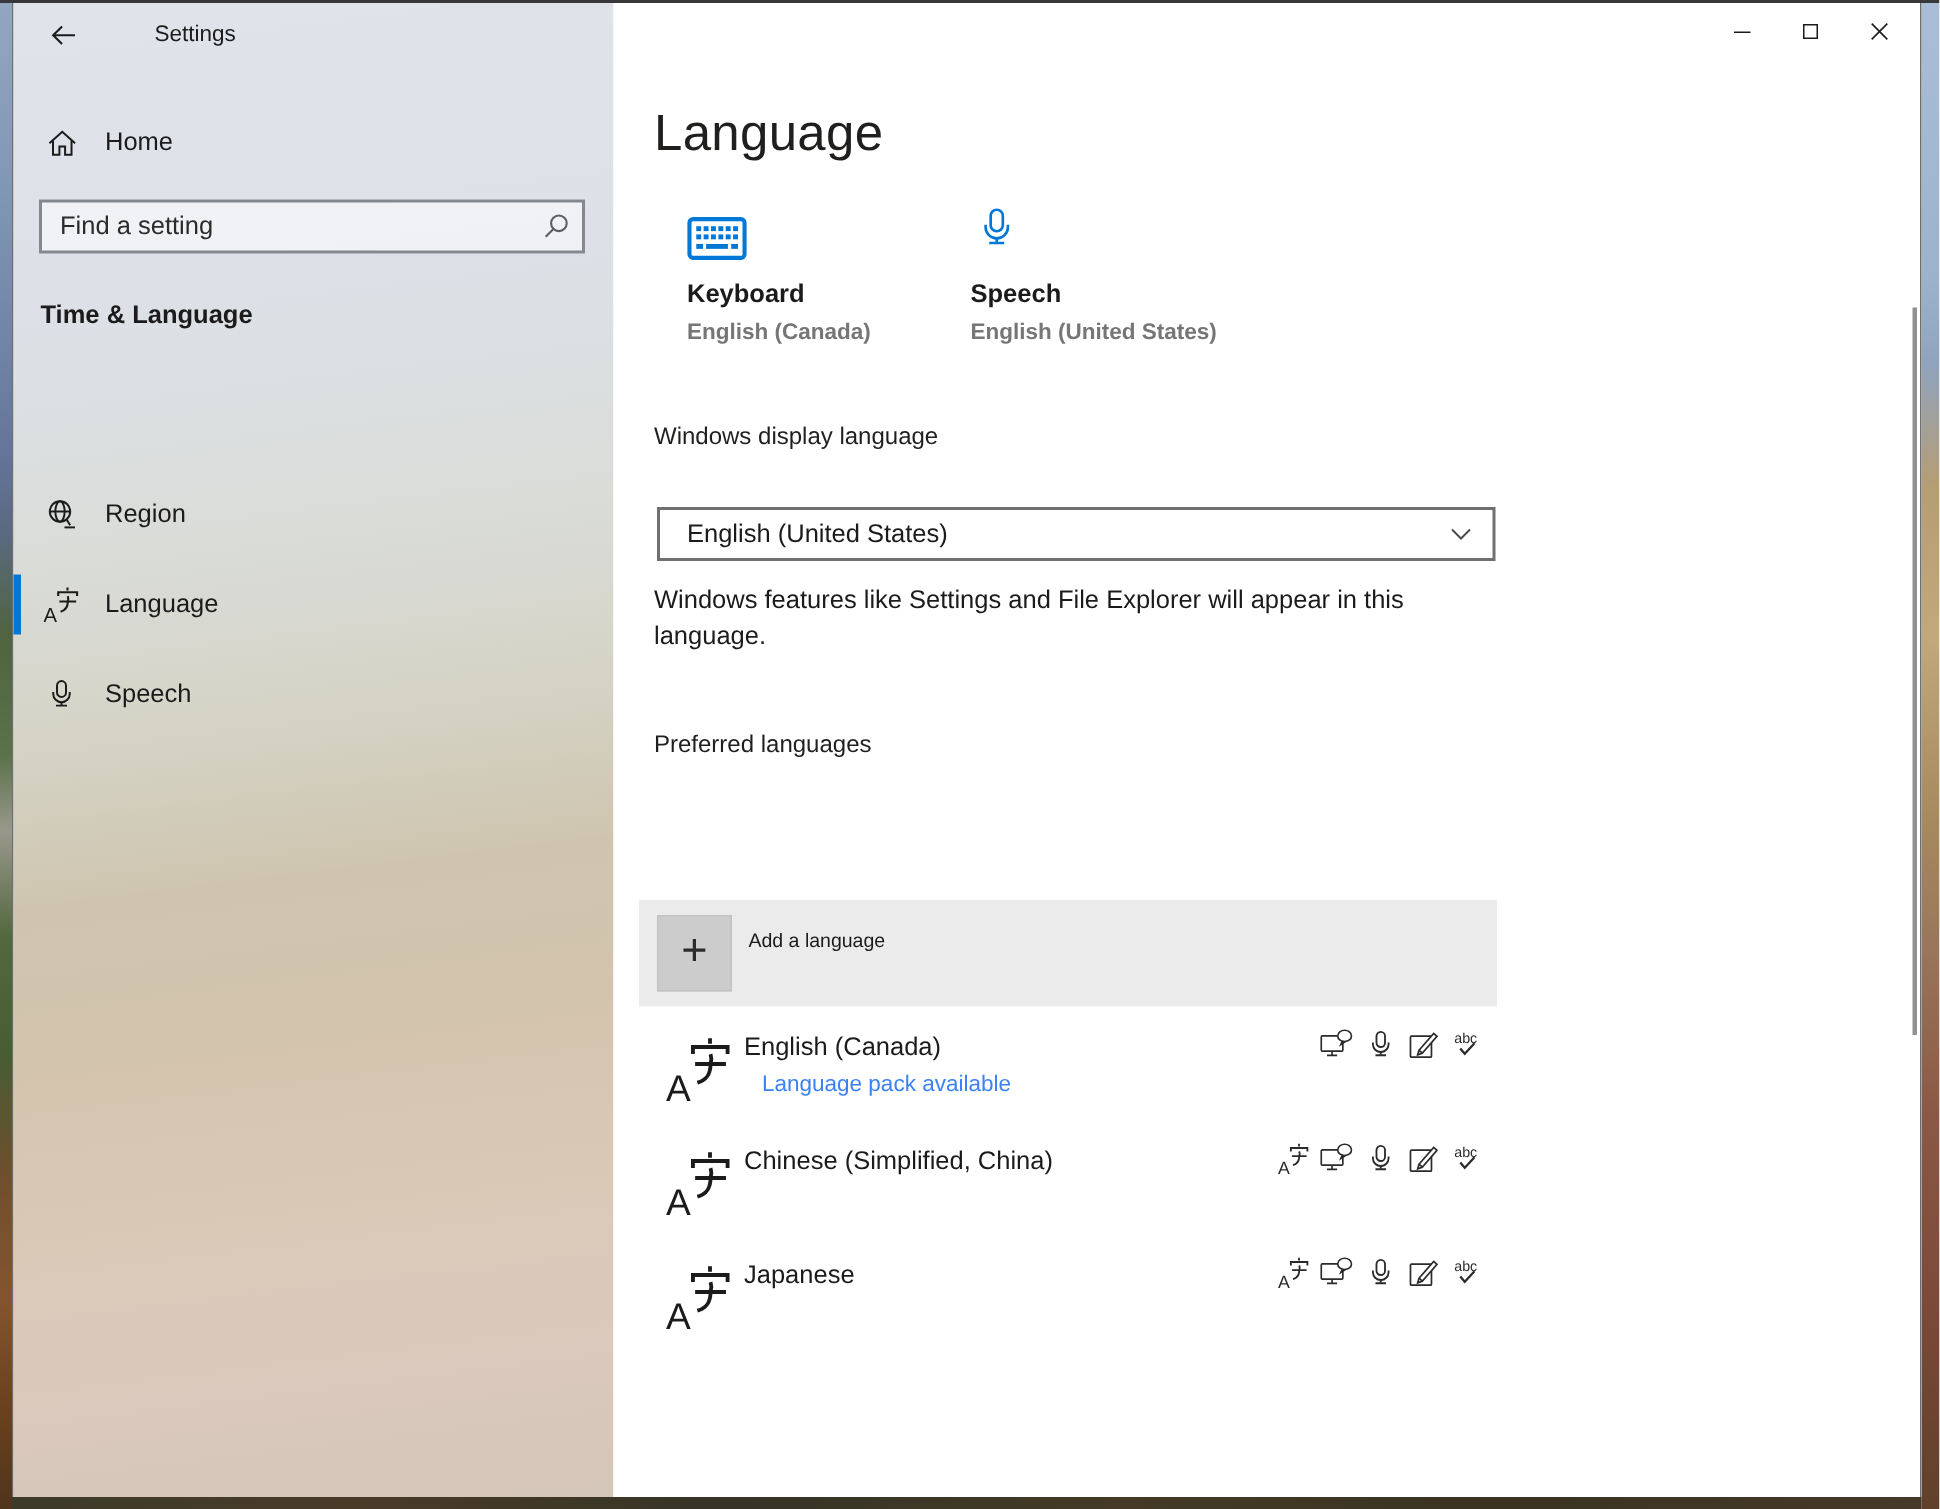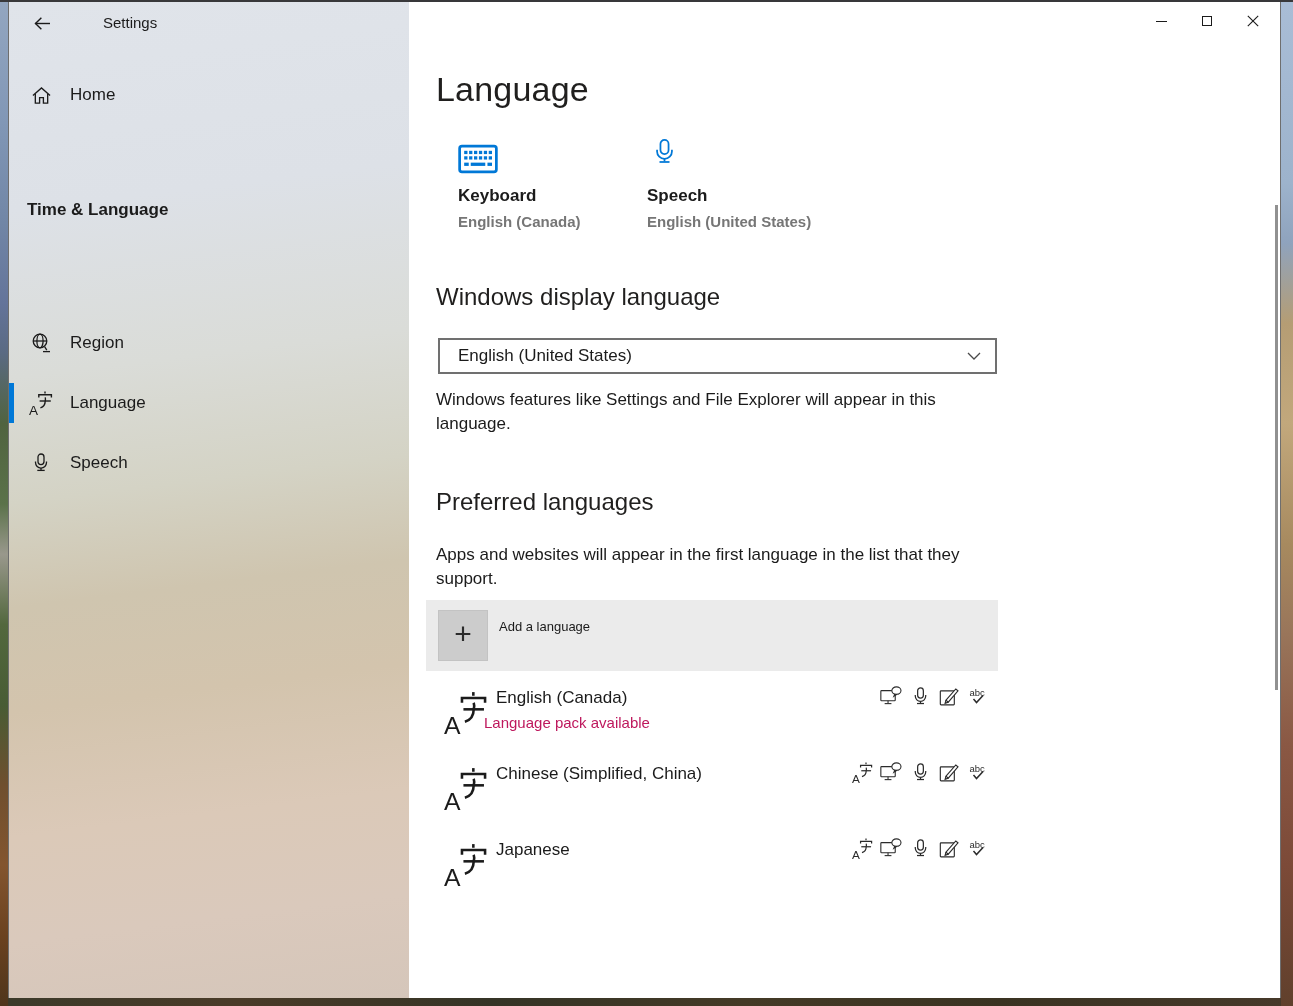--- a/index.html
+++ b/index.html
@@ -50,21 +50,21 @@
 
   .page-title { position:absolute; left:27px; top:68px; font-size:34px; font-weight:300; color:#201f1e; letter-spacing:0.2px; }
 
   .card { position:absolute; width:190px; cursor:pointer;font-weight:bold; }
   .card .cicon { height:46px; display:flex; align-items:flex-end; }
   .card .clabel { font-size:17px; color:#1b1b1b; margin-top:12px; }
   .card .cvalue { font-size:15px; color:#767676; margin-top:7px; }
   .card-keyboard { left:49px; top:126px; }
   .card-speech { left:238px; top:126px; }
 
-  .h2 { position:absolute; font-size:24px; font-weight:300; color:#201f1e; }
+  .h2 { position:absolute; font-size:16px; font-weight:300; color:#201f1e; }
   .h2-display { left:27px; top:281px; }
   .h2-preferred { left:27px; top:486px; }
 
   .dropdown { position:absolute; left:29px; top:336px; width:559px; height:36px; border:2px solid #707070; background:#fff;
     display:flex; align-items:center; font-size:17px; color:#1b1b1b; padding-left:18px; cursor:pointer; }
   .dropdown .chev { position:absolute; right:14px; top:0; height:100%; display:flex; align-items:center; color:#4a4a4a; }
 
   .body-text { position:absolute; font-size:17px; line-height:24px; color:#1b1b1b; }
   .desc-display { left:27px; top:386px; width:522px; }
   .desc-preferred { left:27px; top:541px; width:556px; }
@@ -72,21 +72,21 @@
   .add-row { position:absolute; left:17px; top:598px; width:572px; height:71px; background:#ebebeb; cursor:pointer; }
   .add-tile { position:absolute; left:12px; top:10px; width:50px; height:51px; background:#cccccc; border:1px solid #c3c3c3;
     display:flex; align-items:center; justify-content:center; }
   .add-plus { font-size:30px; font-weight:300; color:#2b2b2b; line-height:1; margin-top:-3px; }
   .add-label { position:absolute; left:73px; top:19px; font-size:13px; color:#1b1b1b; }
 
   .lang-row { position:absolute; left:17px; width:572px; height:76px; cursor:pointer; }
   .lr-en { top:675px; } .lr-zh { top:751px; } .lr-ja { top:827px; }
   .lang-row .big-azi { position:absolute; left:18px; top:14px; color:#1b1b1b; }
   .lang-row .lname { position:absolute; left:70px; top:11px; font-size:17px; color:#1b1b1b; }
-  .lang-row .lsub { position:absolute; left:58px; top:37px; font-size:15px; color:#be185d; }
+  .lang-row .lsub { position:absolute; left:82px; top:37px; font-size:15px; color:#3b82f6; }
   .feat-icons { position:absolute; right:9px; top:8px; display:flex; gap:7px; color:#2b2b2b; }
   .feat-icons .fi { width:22px; height:22px; display:flex; align-items:center; justify-content:center; }
 
   .scrollbar { position:absolute; right:2px; top:203px; width:3px; height:485px; background:#919191; cursor:pointer; }
 
   .blue { color:#0078d7; }
   svg { display:block; }
 </style>
 </head>
 <body>
@@ -222,20 +222,28 @@
 
     <div class="side-row" style="top:73px">
       <span class="ic">
           <svg width="21" height="19">
             <use href="#i-home"></use>
           </svg>
         </span>
       <span>Home</span>
     </div>
 
+    <div class="search-box">
+      <input type="text" placeholder="Find a setting" style="">
+      <span class="search-glyph">
+          <svg width="18" height="18">
+            <use href="#i-search"></use>
+          </svg>
+        </span>
+    </div>
 
     <div class="section-title">Time &amp; Language</div>
 
     <div class="side-row" style="top:321px">
       <span class="ic">
           <svg width="22" height="22">
             <use href="#i-region"></use>
           </svg>
         </span>
       <span>Region</span>
@@ -304,21 +312,20 @@
       <span class="chev">
           <svg width="14" height="8">
             <use href="#i-chevron"></use>
           </svg>
         </span>
     </div>
 
     <div class="body-text desc-display">Windows features like Settings and File Explorer will appear in this language.</div>
 
     <div class="h2 h2-preferred">Preferred languages</div>
-    <div class="body-text desc-preferred">Apps and websites will appear in the first language in the list that they support.</div>
 
     <div class="add-row">
       <div class="add-tile">
           <span class="add-plus">+</span>
         </div>
       <div class="add-label">Add a language</div>
     </div>
 
     <div class="lang-row lr-en">
       <span class="big-azi">

